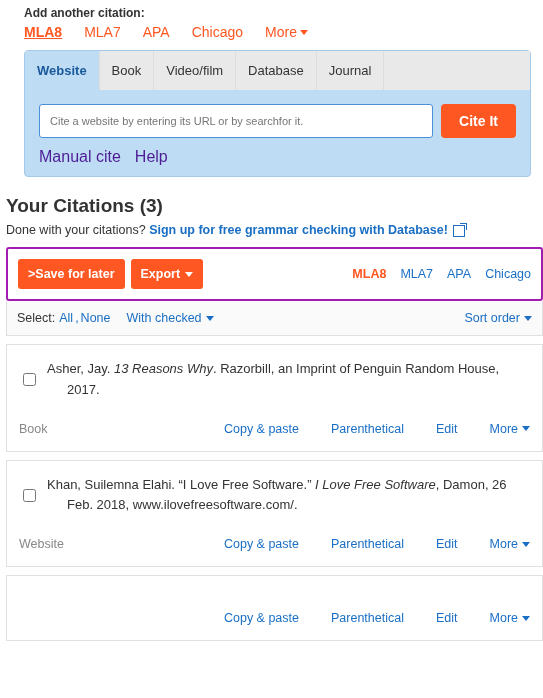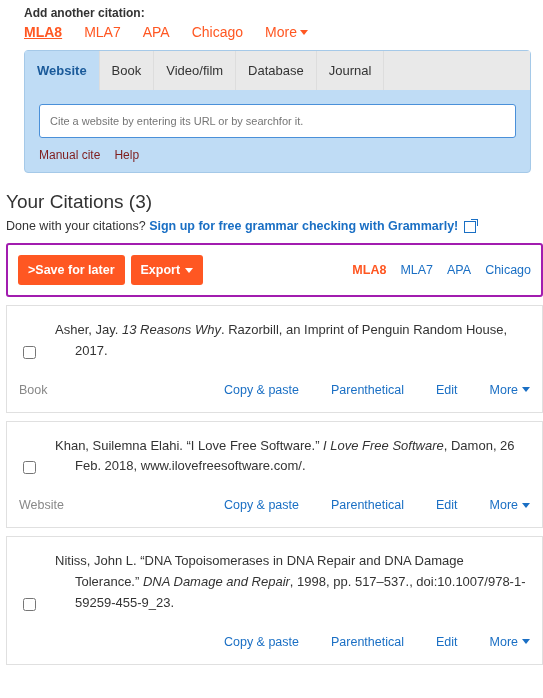--- a/index.html
+++ b/index.html
@@ -12,42 +12,42 @@
 .style-tabs .more{display:flex;align-items:center;gap:3px}
 .caret-down{display:inline-block;width:0;height:0;border-left:4px solid transparent;border-right:4px solid transparent;border-top:5px solid #ff5722}
 .blue-panel{background:#bfdcf5;border:1px solid #a5c9e8;border-radius:4px;padding:0 0 10px 0}
 .source-tabs{display:flex;background:#e9e9e9}
 .source-tab{padding:12px 12px;font-size:13px;color:#333;cursor:pointer;border-right:1px solid #ddd}
 .source-tab.active{background:#bfdcf5;font-weight:bold;color:#1a5a9a}
 .search-row{display:flex;gap:8px;padding:14px 14px 10px 14px}
 .search-input{flex:1;padding:10px 10px;border:1px solid #4a90d9;border-radius:3px;font-size:11px;color:#3b82f6;background:#fff}
 .cite-btn{background:#ff5722;color:#fff;border:none;border-radius:4px;padding:0 18px;font-weight:bold;font-size:14px;cursor:pointer}
 .links-row{padding:0 14px;display:flex;gap:14px}
-.links-row span{color:#7f1d1d;font-size:12px;cursor:pointer}
+.links-row span{color:#4c1d95;font-size:16px;cursor:pointer}
 .your-cit{padding:18px 0 0 6px}
-.your-cit h2{font-size:19px;margin:0 0 6px 0;font-weight:normal}
+.your-cit h2{font-size:19px;margin:0 0 6px 0;font-weight:bold}
 .done-row{font-size:12.5px;margin-bottom:10px;padding-left:0}
 .done-row a{color:#1a6fc4;text-decoration:none;font-weight:bold}
 .ext-icon{display:inline-block;width:10px;height:10px;border:1.5px solid #1a6fc4;position:relative;margin-left:2px;vertical-align:middle}
 .ext-icon::after{content:"";position:absolute;top:-3px;right:-3px;width:6px;height:6px;border-top:1.5px solid #1a6fc4;border-right:1.5px solid #1a6fc4}
 .action-bar{border:2px solid #a21caf;border-radius:3px;padding:10px 10px;display:flex;align-items:center;gap:6px}
 .orange-btn{background:#ff5722;color:#fff;border:none;border-radius:3px;padding:8px 10px;font-size:12.5px;font-weight:bold;cursor:pointer;display:inline-flex;align-items:center;gap:5px}
 .caret-white{display:inline-block;width:0;height:0;border-left:4px solid transparent;border-right:4px solid transparent;border-top:5px solid #fff}
 .style-links{margin-left:auto;display:flex;gap:14px;font-size:12.5px}
 .style-links span{color:#1a6fc4;cursor:pointer}
 .style-links span.active{color:#ff5722;font-weight:bold}
 .filter-bar{border:1px solid #e0e0e0;border-top:none;padding:10px 10px;display:flex;align-items:center;gap:4px;font-size:12.5px;background:#fafafa}
 .filter-bar .lbl{color:#333}
 .filter-bar .lnk{color:#1a6fc4;cursor:pointer}
 .filter-bar .comma{color:#1a6fc4;margin:0 -2px}
 .filter-bar .with-checked{margin-left:12px;color:#1a6fc4;cursor:pointer;display:inline-flex;align-items:center;gap:4px}
 .filter-bar .sort{margin-left:auto;color:#1a6fc4;cursor:pointer;display:inline-flex;align-items:center;gap:4px}
 .caret-blue{display:inline-block;width:0;height:0;border-left:4px solid transparent;border-right:4px solid transparent;border-top:5px solid #1a6fc4}
 .cit-card{border:1px solid #e0e0e0;margin-top:8px;padding:14px 12px 12px 12px;font-size:13px;line-height:1.6}
-.cit-row{display:flex;align-items:flex-end;gap:16px}
+.cit-row{display:flex;align-items:center;gap:8px}
 .cit-check{margin-top:3px}
 .cit-text{flex:1;text-indent:-20px;padding-left:20px}
 .cit-text em{font-style:italic}
 .cit-footer{display:flex;align-items:center;margin-top:18px;font-size:12.5px}
 .cit-type{color:#888}
 .cit-actions{margin-left:auto;display:flex;gap:32px}
 .cit-actions span{color:#1a6fc4;cursor:pointer}
 .cit-actions .more{display:inline-flex;align-items:center;gap:4px}
 </style>
 </head>
@@ -69,45 +69,60 @@
   <div class="blue-panel">
     <div class="source-tabs">
       <div class="source-tab active">Website</div>
       <div class="source-tab">Book</div>
       <div class="source-tab">Video/film</div>
       <div class="source-tab">Database</div>
       <div class="source-tab">Journal</div>
     </div>
     <div class="search-row">
       <input class="search-input" placeholder="Cite a website by entering its URL or by searchfor it." style="">
+      <button class="cite-btn">Cite It</button>
     </div>
     <div class="links-row">
       <span>Manual cite</span>
       <span>Help</span>
     </div>
   </div>
 </div>
 
 <div class="your-cit">
   <h2>Your Citations (3)</h2>
   <div class="done-row">
-    <span>Done with your citations? </span><a href="#"><span>Sign up for free grammar checking with Grammarly!</span> <span class="ext-icon"></span></a>
+    <span>Done with your citations? </span><a href="#"><span>Sign up for free grammar checking with Database!</span> <span class="ext-icon"></span></a>
   </div>
   <div class="action-bar">
     <button class="orange-btn">&gt;Save for later</button>
     <button class="orange-btn">
           <span>Export</span>
           <span class="caret-white"></span>
         </button>
     <div class="style-links">
       <span class="active">MLA8</span>
       <span>MLA7</span>
       <span>APA</span>
       <span>Chicago</span>
     </div>
+  </div>
+  <div class="filter-bar">
+    <span class="lbl">Select:</span>
+    <span class="lnk">All</span>
+        <span class="comma">,</span>
+    <span class="lnk">None</span>
+    <span class="with-checked">
+          <span>With checked</span>
+          <span class="caret-blue"></span>
+        </span>
+    <span class="sort">
+          <span>Sort order</span>
+          <span class="caret-blue"></span>
+        </span>
   </div>
 
   <div id="cit-list">
         <div class="cit-card">
           <div class="cit-row">
             <input type="checkbox" class="cit-check" style="">
             <div class="cit-text"><span>Asher, Jay. </span><em>13 Reasons Why</em><span>. Razorbill, an Imprint of Penguin Random House, 2017.</span></div>
           </div>
           <div class="cit-footer">
             <span class="cit-type">Book</span>
@@ -128,24 +143,20 @@
             <span class="cit-type">Website</span>
             <div class="cit-actions">
               <span>Copy &amp; paste</span>
               <span>Parenthetical</span>
               <span>Edit</span>
               <span class="more">More <span class="caret-blue"></span></span>
             </div>
           </div>
         </div>
         <div class="cit-card">
-          <div class="cit-row">
-            <input type="checkbox" class="cit-check" style="">
-            <div class="cit-text"><span>Nitiss, John L. “DNA Topoisomerases in DNA Repair and DNA Damage Tolerance.” </span><em>DNA Damage and Repair</em><span>, 1998, pp. 517–537., doi:10.1007/978-1-59259-455-9_23.</span></div>
-          </div>
           <div class="cit-footer">
             <div class="cit-actions">
               <span>Copy &amp; paste</span>
               <span>Parenthetical</span>
               <span>Edit</span>
               <span class="more">More <span class="caret-blue"></span></span>
             </div>
           </div>
         </div>
       </div>

